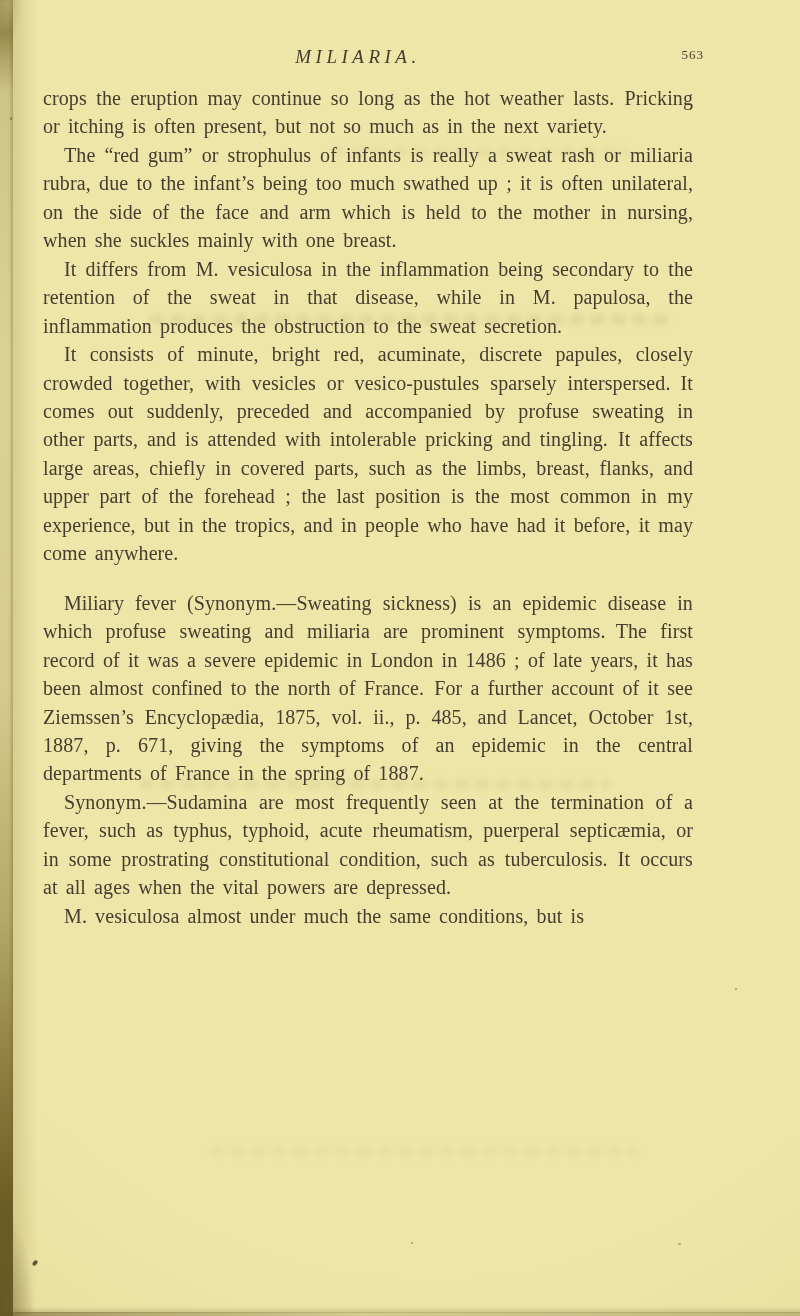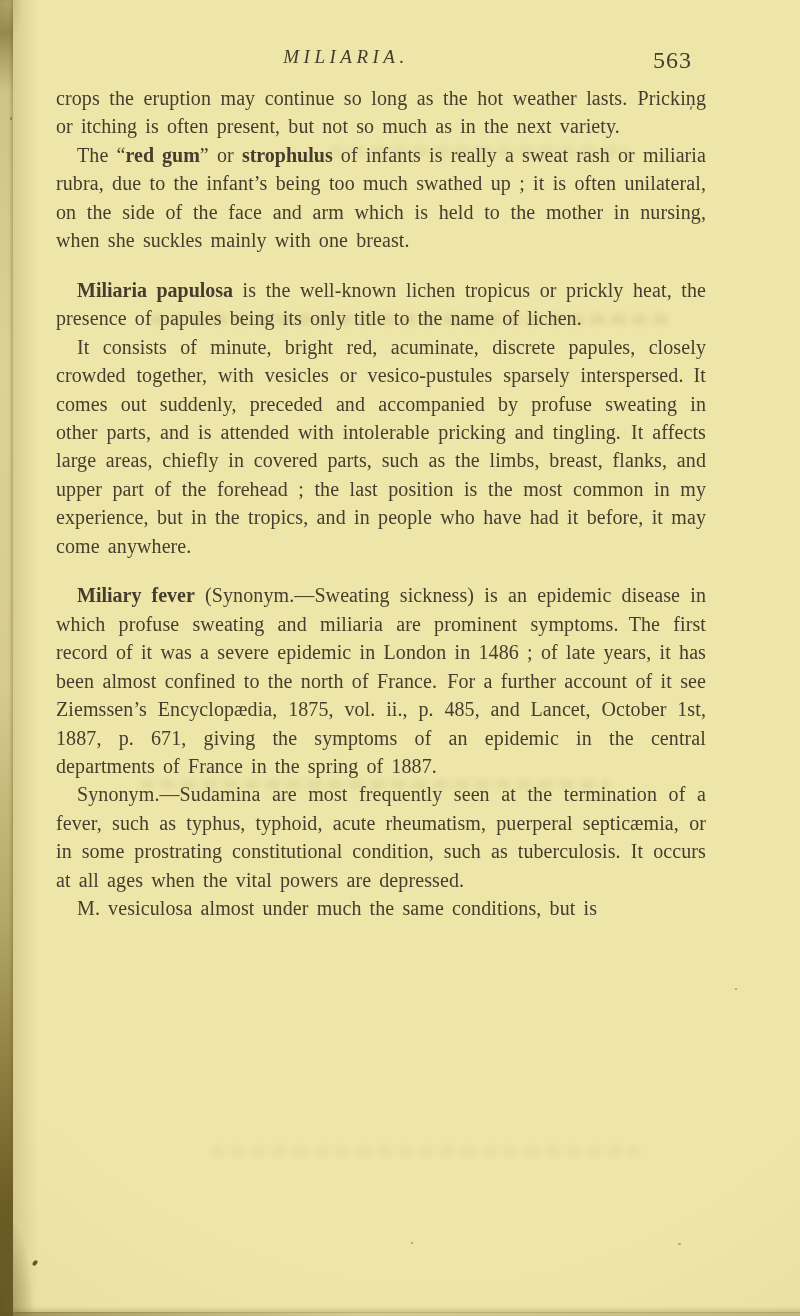--- a/index.html
+++ b/index.html
@@ -89,58 +89,57 @@
   .speck.s1 { left: 33px;  top: 1260px; width: 4px; height: 6px; transform: rotate(35deg); }
   .speck.s2 { left: 411px; top: 1242px; width: 2px; height: 2px; opacity: 0.5; }
   .speck.s3 { left: 678px; top: 1243px; width: 3px; height: 2px; opacity: 0.45; }
   .speck.s4 { left: 10px;  top: 117px;  width: 2px; height: 3px; opacity: 0.55; }
   .speck.s5 { left: 735px; top: 988px;  width: 2px; height: 2px; background: rgba(130,62,40,0.5); }
   .speck.s6 { left: 690px; top: 106px;  width: 2px; height: 4px; transform: rotate(20deg); opacity: 0.7; }
 
   
   .running-head {
     position: absolute;
-    top: 46px; left: 47px;
+    top: 46px; left: 59px;
     width: 650px; height: 26px;
   }
   .head-title {
     position: absolute;
     left: 50%;
     transform: translateX(calc(-50% - 26px));
     font-style: italic;
     font-size: 19px;
     letter-spacing: 4.5px;
     white-space: nowrap;
   }
   .folio {
     position: absolute;
     right: 5px; top: 1px;
-    font-size: 24px;
+    font-size: 13px;
     letter-spacing: 1px;
   }
 
   
   .text-block {
     position: absolute;
     top: 84px; left: 43px;
     width: 650px;
-    margin-left: 13px;
   }
   .para {
     margin: 0;
     font-size: 20px;
     line-height: 28.45px;
     text-align: justify;
     text-indent: 21px;
     word-spacing: 3px;
     letter-spacing: 0.1px;
   }
   .para.no-indent { text-indent: 0; }
   .para.gap-before { margin-top: 21px; }
-  .run.bold { font-weight: 700; letter-spacing: 0; }
+  .run.bold { font-weight: 400; letter-spacing: 0; }
   .run.italic { }
 </style>
 </head>
 <body>
 
 <div class="page">
 
   <div class="spine"></div>
   <div class="spine-fade"></div>
   <div class="corner-tl"></div>
@@ -161,20 +160,20 @@
   <div class="speck s6"></div>
 
   <header class="running-head">
     <span class="head-title">MILIARIA.</span>
     <span class="folio">563</span>
   </header>
 
   <main class="text-block" id="text-block">
       <p class="para no-indent"><span class="run regular">crops the eruption may continue so long as the hot weather lasts. Pricking or itching is often present, but not so much as in the next variety.</span></p>
       <p class="para"><span class="run regular">The “</span><span class="run bold">red gum</span><span class="run regular">” or </span><span class="run bold">strophulus</span><span class="run regular"> of infants is really a sweat rash or miliaria rubra, due to the infant’s being too much swathed up ; it is often unilateral, on the side of the face and arm which is held to the mother in nursing, when she suckles mainly with one breast.</span></p>
-      <p class="para gap-before"><span class="run bold">Miliaria papulosa</span><span class="run regular"> is the well-known lichen tropicus or prickly heat, the presence of papules being its only title to the name of lichen.</span></p>
+      <p class="para"><span class="run regular">It differs from M. vesiculosa in the inflammation being secondary to the retention of the sweat in that disease, while in M. papulosa, the inflammation produces the obstruction to the sweat secretion.</span></p>
       <p class="para"><span class="run regular">It consists of minute, bright red, acuminate, discrete papules, closely crowded together, with vesicles or vesico-pustules sparsely interspersed. It comes out suddenly, preceded and accompanied by profuse sweating in other parts, and is attended with intolerable pricking and tingling. It affects large areas, chiefly in covered parts, such as the limbs, breast, flanks, and upper part of the forehead ; the last position is the most common in my experience, but in the tropics, and in people who have had it before, it may come anywhere.</span></p>
       <p class="para gap-before"><span class="run bold">Miliary fever</span><span class="run regular"> (</span><span class="run italic">Synonym.</span><span class="run regular">—Sweating sickness) is an epidemic disease in which profuse sweating and miliaria are prominent symptoms. The first record of it was a severe epidemic in London in 1486 ; of late years, it has been almost confined to the north of France. For a further account of it see Ziemssen’s </span><span class="run italic">Encyclopædia</span><span class="run regular">, 1875, vol. ii., p. 485, and </span><span class="run italic">Lancet</span><span class="run regular">, October 1st, 1887, p. 671, giving the symptoms of an epidemic in the central departments of France in the spring of 1887.</span></p>
       <p class="para"><span class="run italic">Synonym.</span><span class="run regular">—Sudamina are most frequently seen at the termination of a fever, such as typhus, typhoid, acute rheumatism, puerperal septicæmia, or in some prostrating constitutional condition, such as tuberculosis. It occurs at all ages when the vital powers are depressed.</span></p>
       <p class="para"><span class="run regular">M. vesiculosa almost under much the same conditions, but is</span></p>
     </main>
 
 </div>
 
 </body></html>

